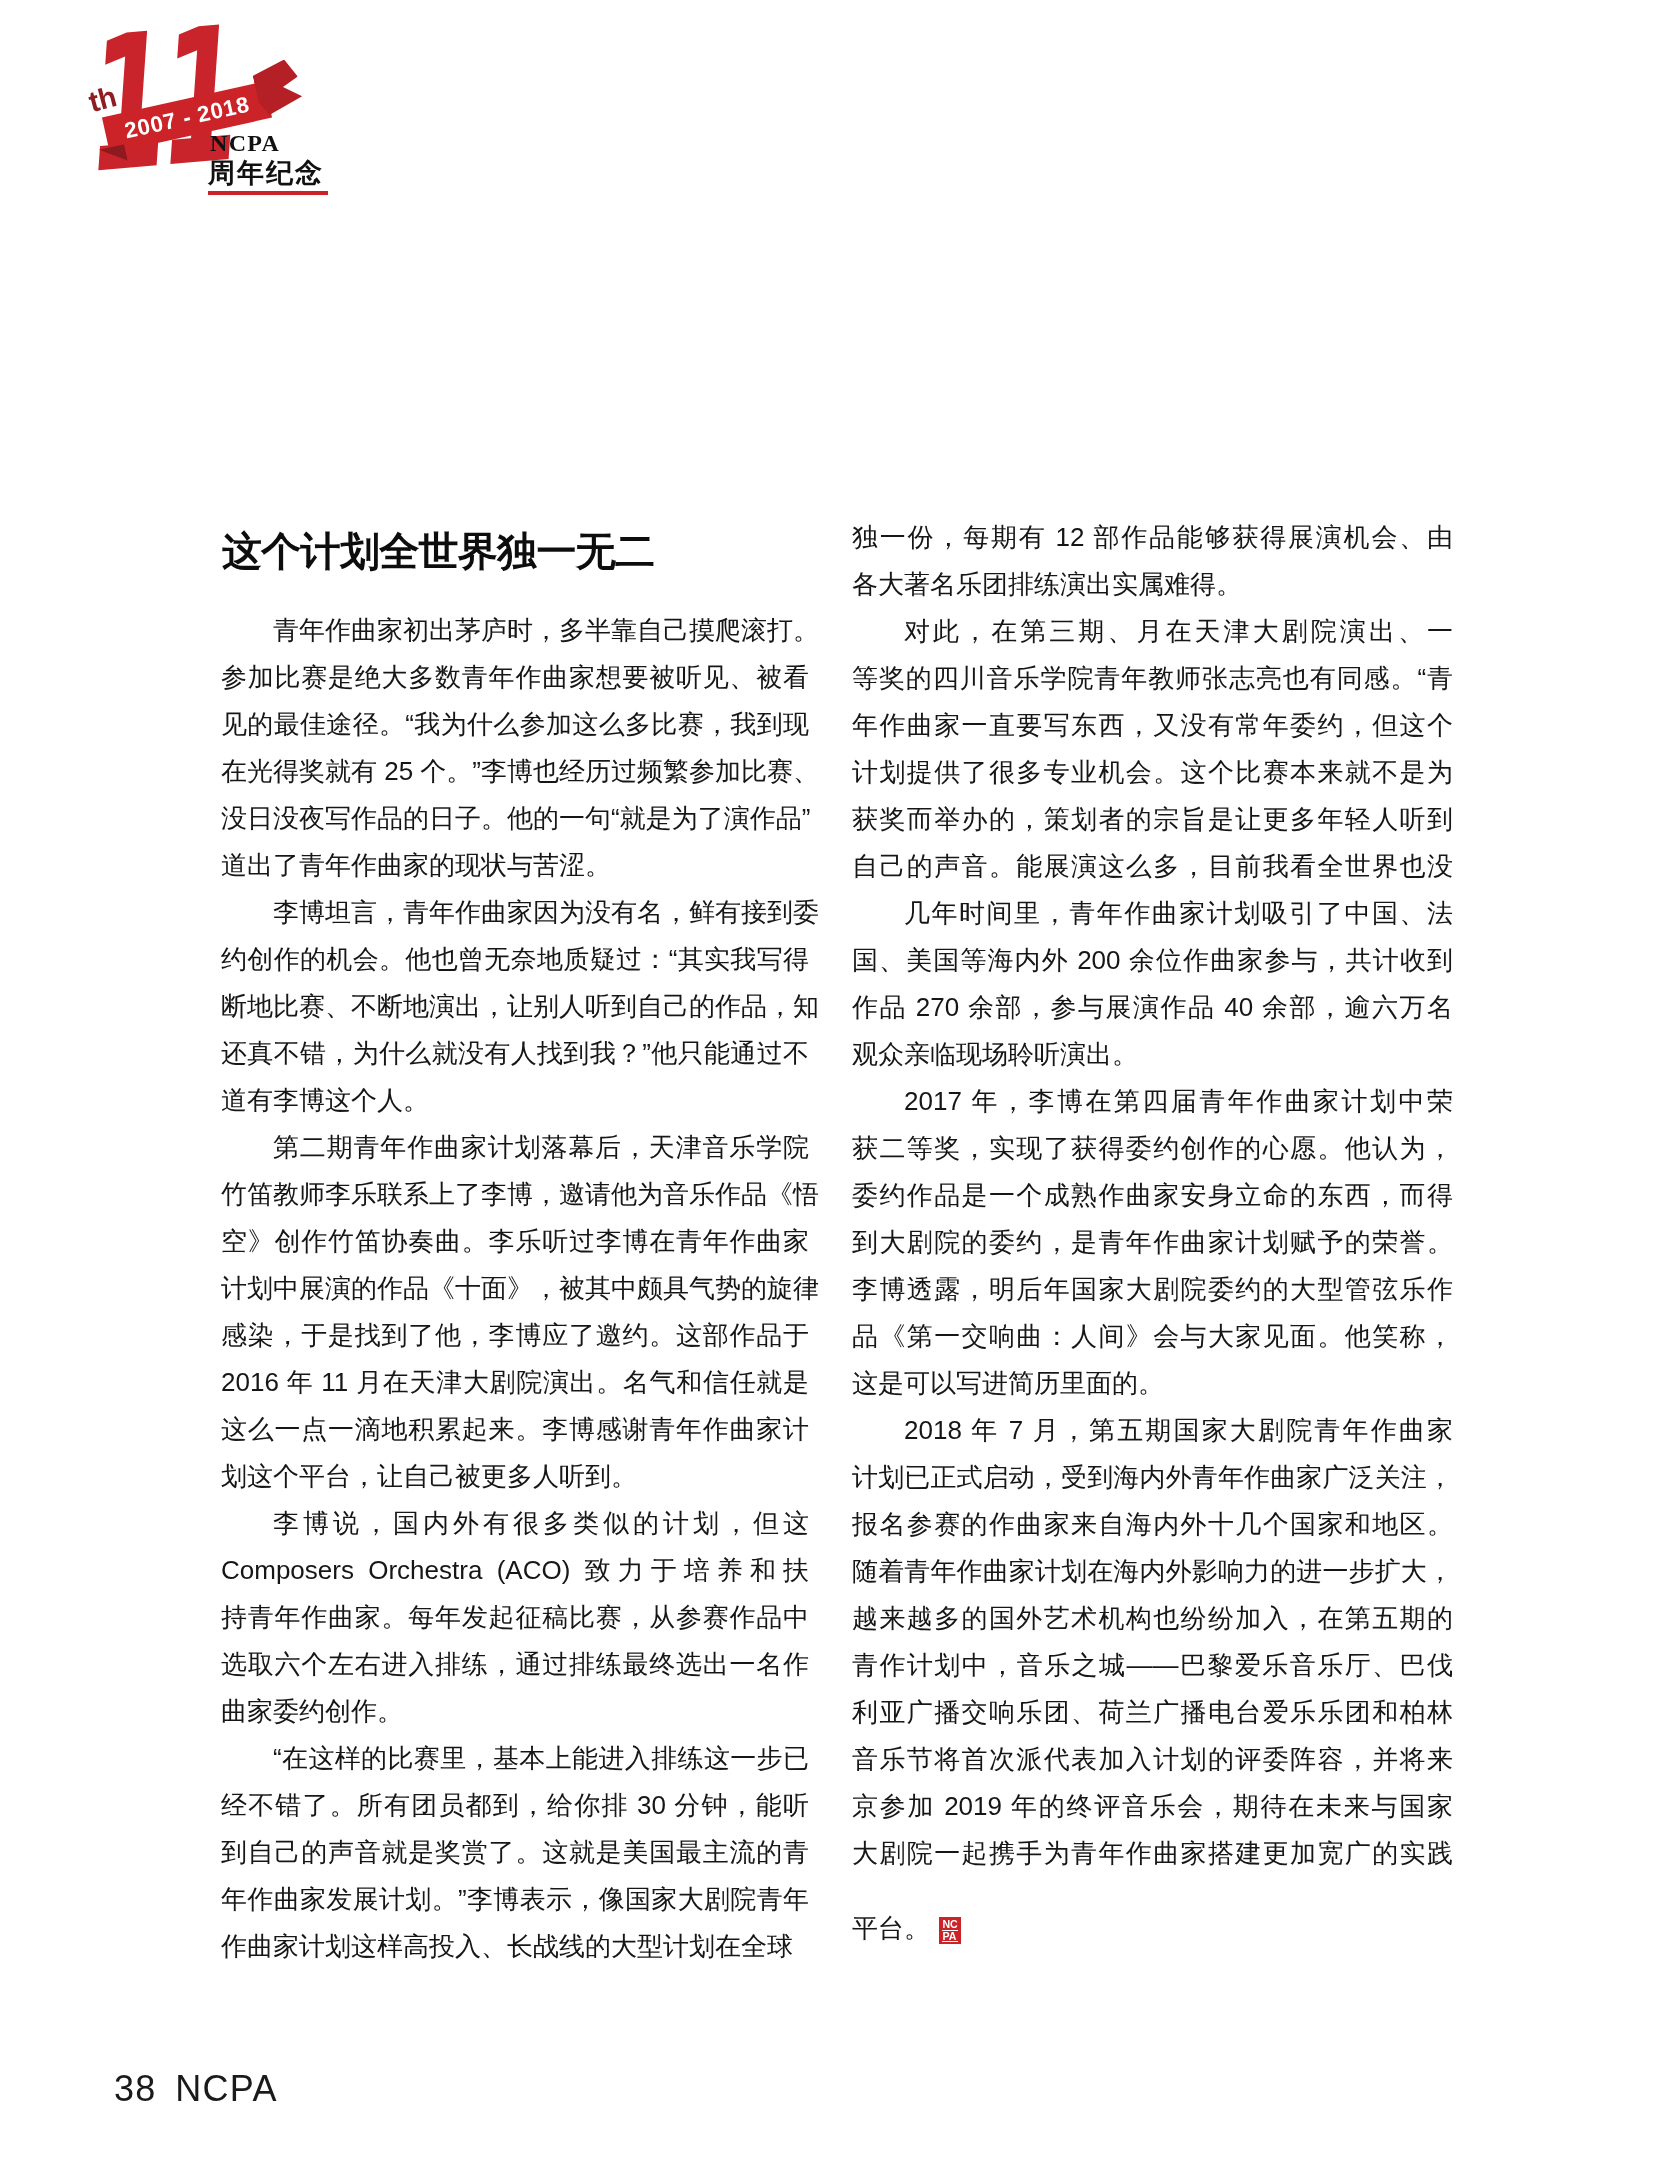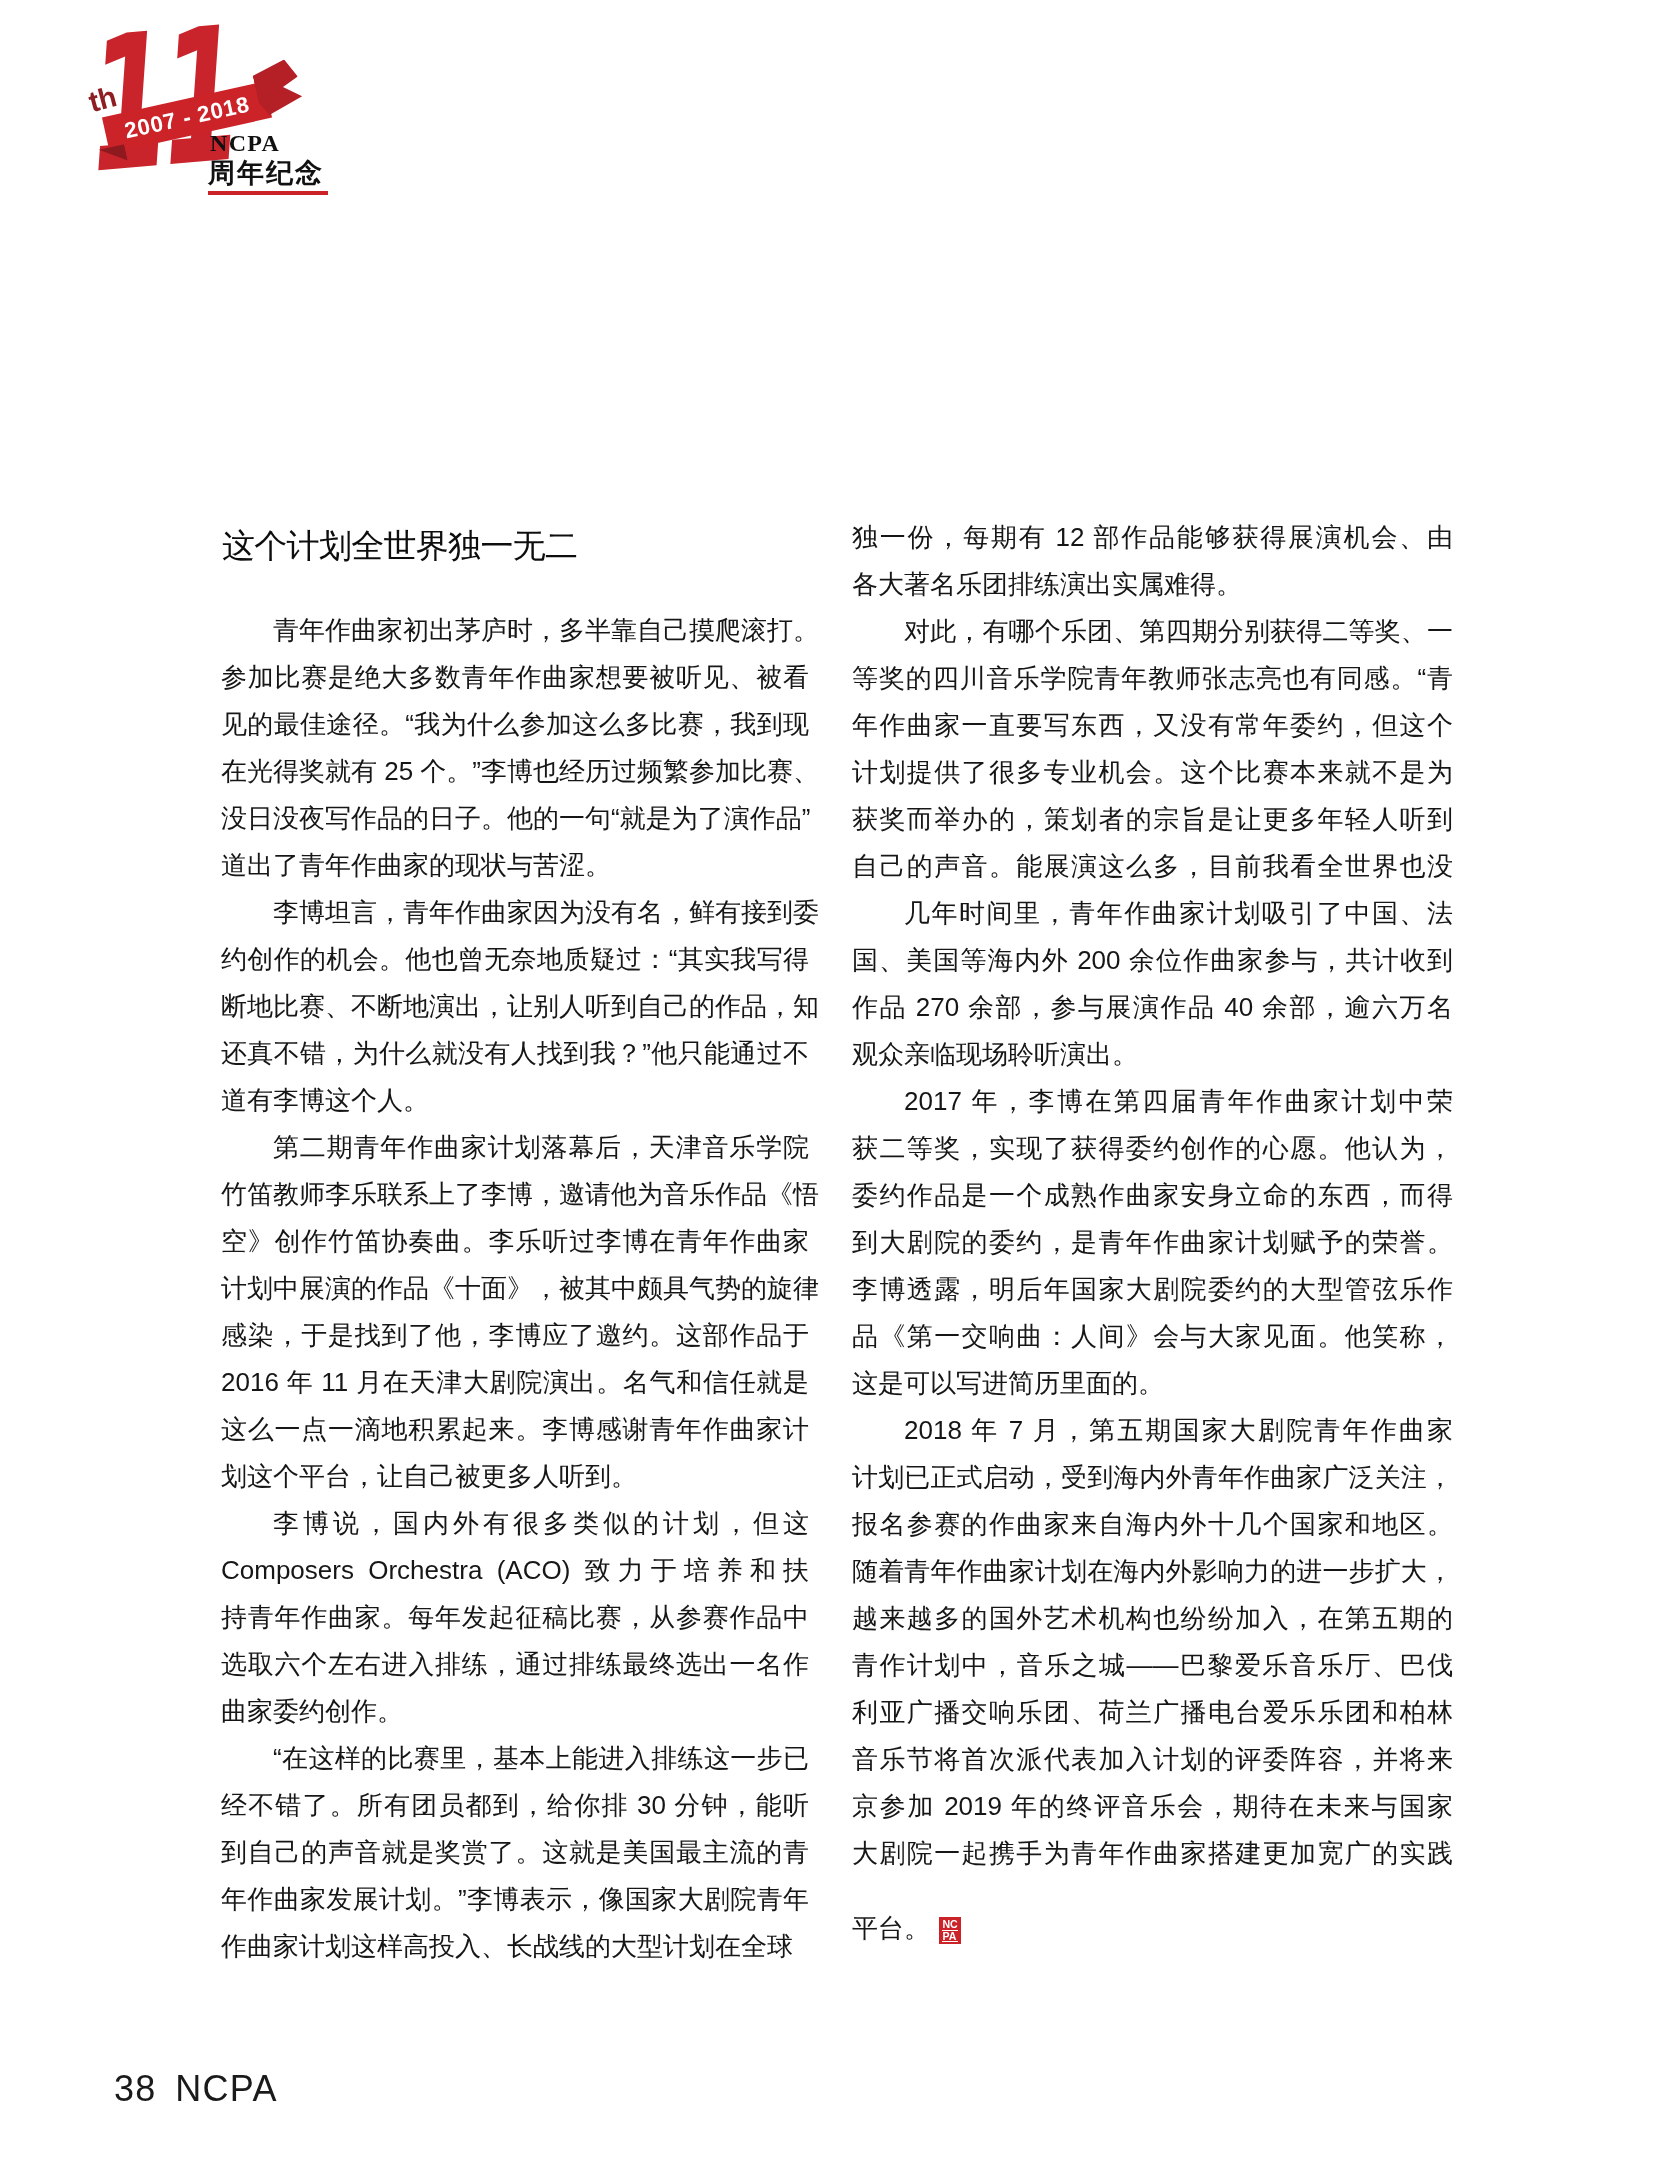--- a/index.html
+++ b/index.html
@@ -65,21 +65,21 @@
     letter-spacing:2px;z-index:4;
   }
   .logo-underline{
     position:absolute;left:116px;top:165px;width:120px;height:3.3px;
     background:#cc2329;z-index:4;
   }
 
   
   .heading{
     position:absolute;left:222px;top:524px;
-    font-size:33px;font-weight:400;letter-spacing:-0.7px;color:#0d0d0d;
+    font-size:40px;font-weight:700;letter-spacing:-0.7px;color:#0d0d0d;
   }
   .col{
     position:absolute;
     font-size:26px;color:#161616;
   }
   .col-left{left:221px;top:607px;width:588px;}
   .col-right{left:852px;top:514px;width:601px;}
   .line{
     height:47px;line-height:47px;
     white-space:nowrap;
@@ -159,21 +159,21 @@
       <div class="line last">曲家委约创作。</div>
       <div class="line indent">“在这样的比赛里，基本上能进入排练这一步已</div>
       <div class="line">经不错了。所有团员都到，给你排 30 分钟，能听</div>
       <div class="line">到自己的声音就是奖赏了。这就是美国最主流的青</div>
       <div class="line">年作曲家发展计划。”李博表示，像国家大剧院青年</div>
       <div class="line last">作曲家计划这样高投入、长战线的大型计划在全球</div>
     </div>
   <div class="col col-right" id="right-col">
       <div class="line">独一份，每期有 12 部作品能够获得展演机会、由</div>
       <div class="line last">各大著名乐团排练演出实属难得。</div>
-      <div class="line indent">对此，有哪个乐团、第四期分别获得二等奖、一</div>
+      <div class="line indent">对此，在第三期、月在天津大剧院演出、一</div>
       <div class="line">等奖的四川音乐学院青年教师张志亮也有同感。“青</div>
       <div class="line">年作曲家一直要写东西，又没有常年委约，但这个</div>
       <div class="line">计划提供了很多专业机会。这个比赛本来就不是为</div>
       <div class="line">获奖而举办的，策划者的宗旨是让更多年轻人听到</div>
       <div class="line">自己的声音。能展演这么多，目前我看全世界也没</div>
       <div class="line indent">几年时间里，青年作曲家计划吸引了中国、法</div>
       <div class="line">国、美国等海内外 200 余位作曲家参与，共计收到</div>
       <div class="line">作品 270 余部，参与展演作品 40 余部，逾六万名</div>
       <div class="line last">观众亲临现场聆听演出。</div>
       <div class="line indent">2017 年，李博在第四届青年作曲家计划中荣</div>

